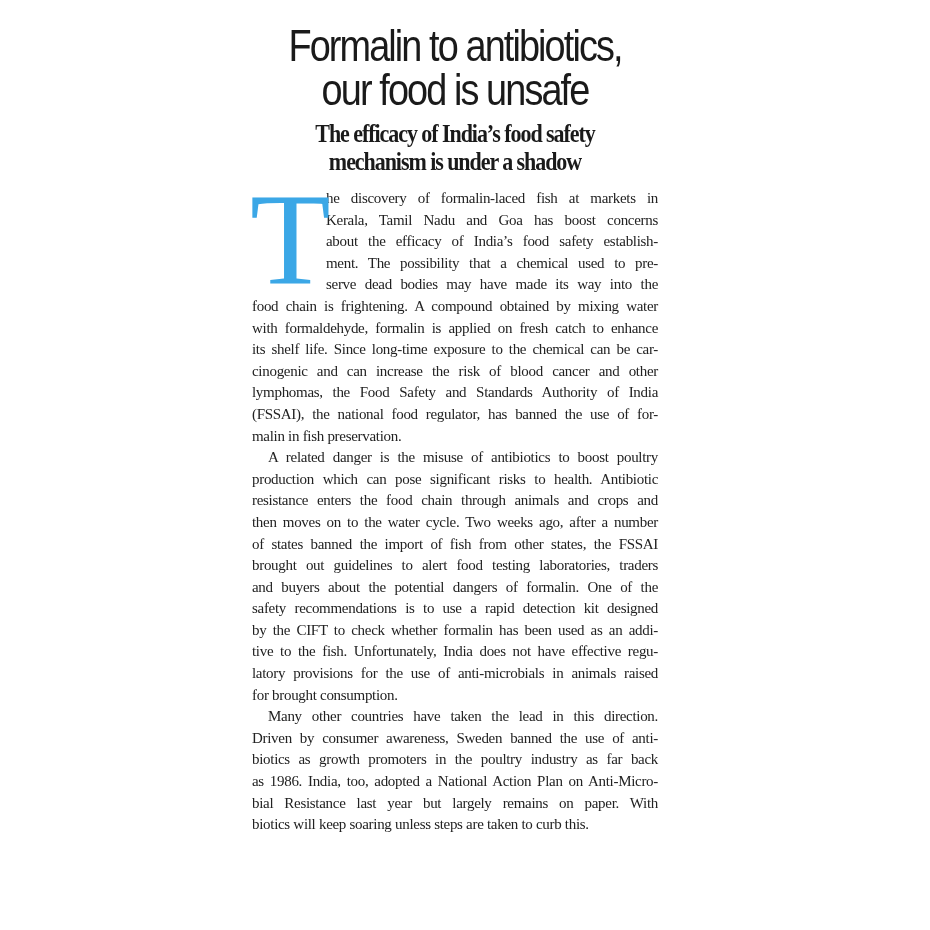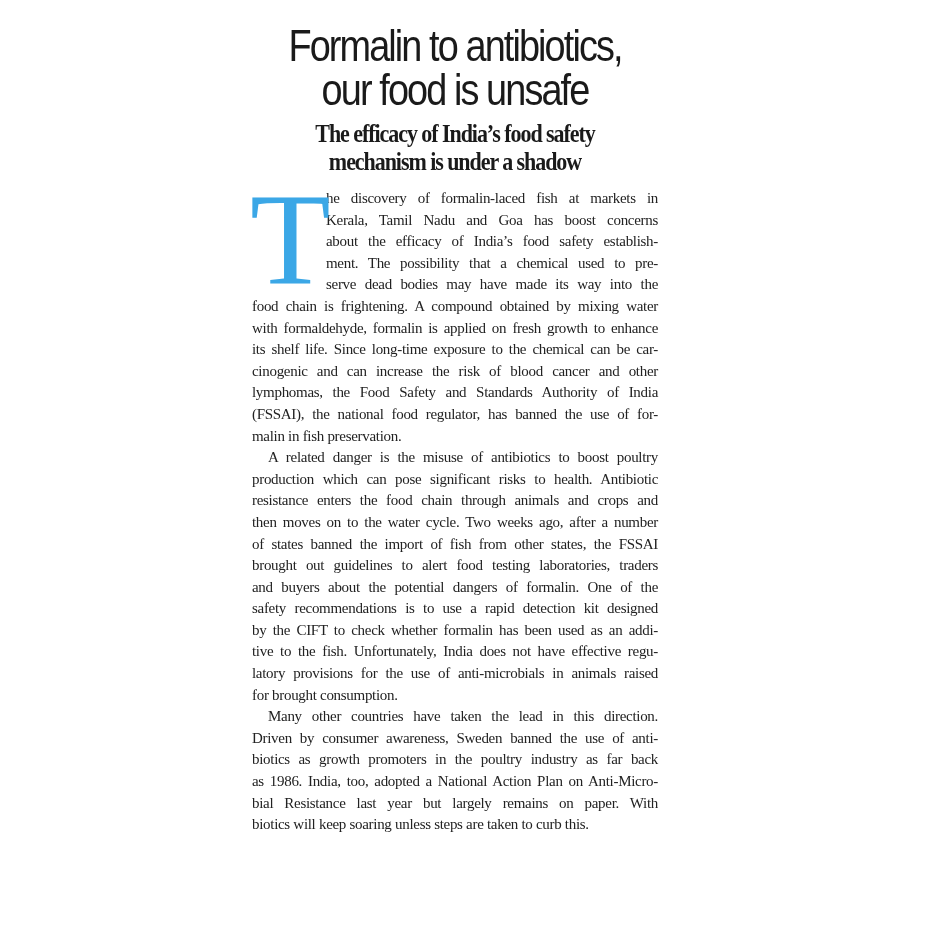--- a/index.html
+++ b/index.html
@@ -106,21 +106,21 @@
         <span class="dropcap" style="color: rgb(59, 167, 230);">T</span>
         <div class="dropcap-lines">
           <span class="line">he discovery of formalin-laced fish at markets in</span>
           <span class="line">Kerala, Tamil Nadu and Goa has boost concerns</span>
           <span class="line">about the efficacy of India’s food safety establish-</span>
           <span class="line">ment. The possibility that a chemical used to pre-</span>
           <span class="line">serve dead bodies may have made its way into the</span>
         </div>
       </div>
       <span class="line">food chain is frightening. A compound obtained by mixing water</span>
-      <span class="line">with formaldehyde, formalin is applied on fresh growth to enhance</span>
+      <span class="line">with formaldehyde, formalin is applied on fresh catch to enhance</span>
       <span class="line">its shelf life. Since long-time exposure to the chemical can be car-</span>
       <span class="line">cinogenic and can increase the risk of blood cancer and other</span>
       <span class="line">lymphomas, the Food Safety and Standards Authority of India</span>
       <span class="line">(FSSAI), the national food regulator, has banned the use of for-</span>
       <span class="line last">malin in fish preservation.</span>
     </div>
 
     <div class="para">
       <span class="line indent">A related danger is the misuse of antibiotics to boost poultry</span>
       <span class="line">production which can pose significant risks to health. Antibiotic</span>

